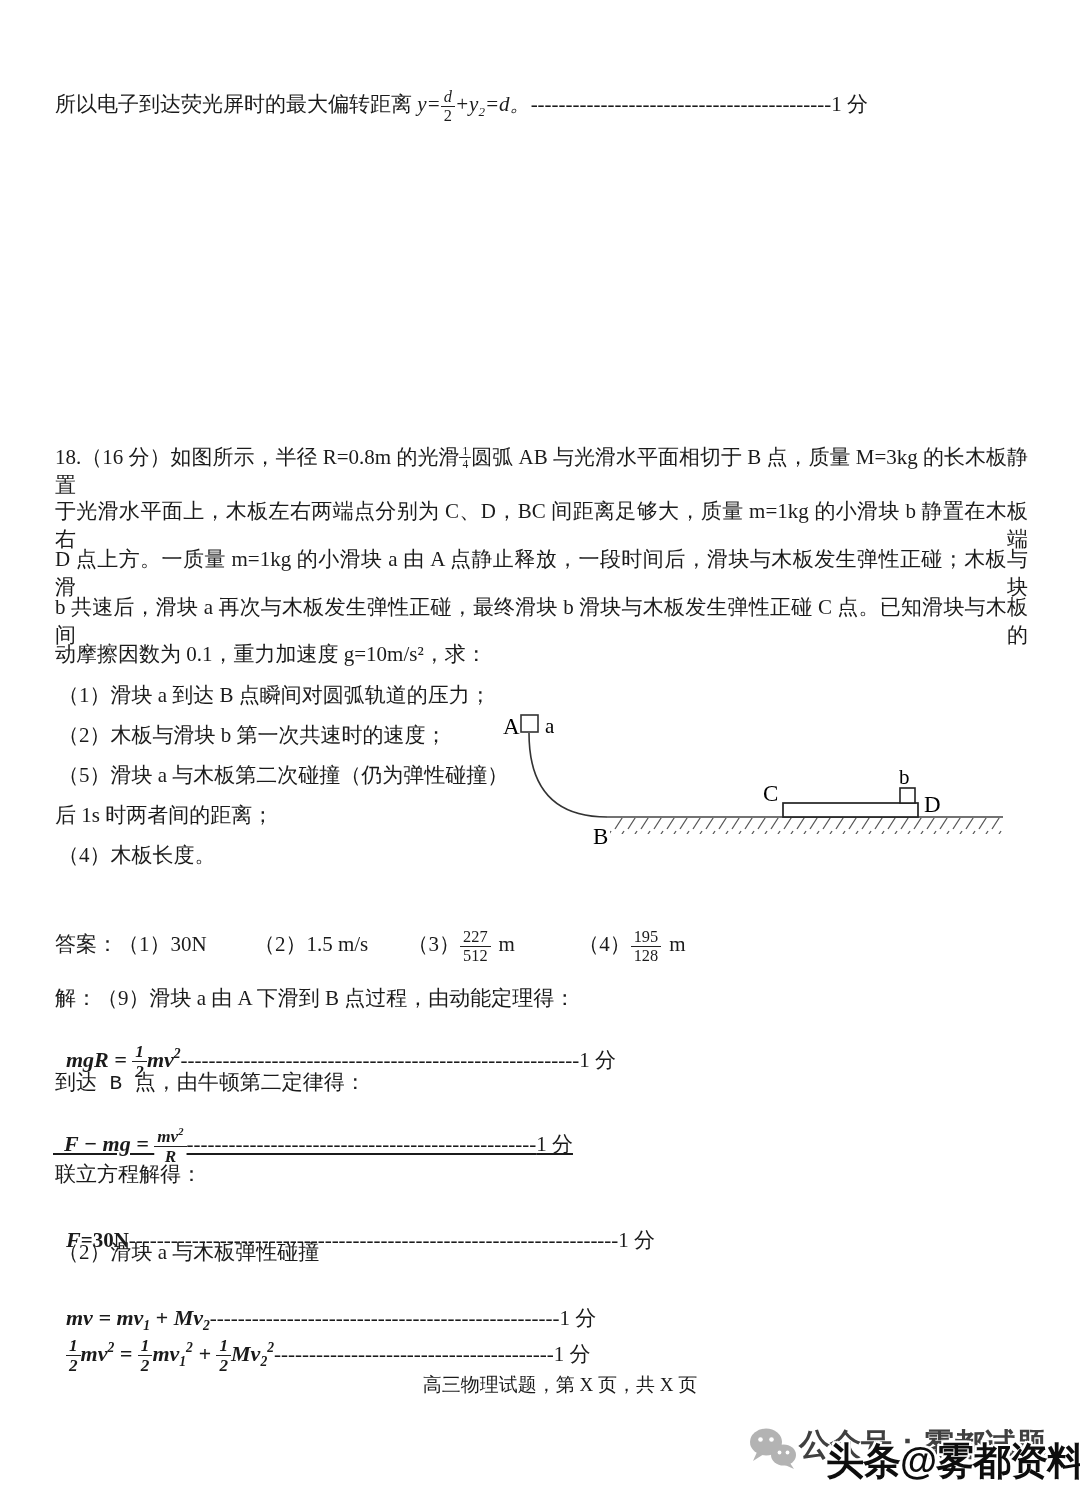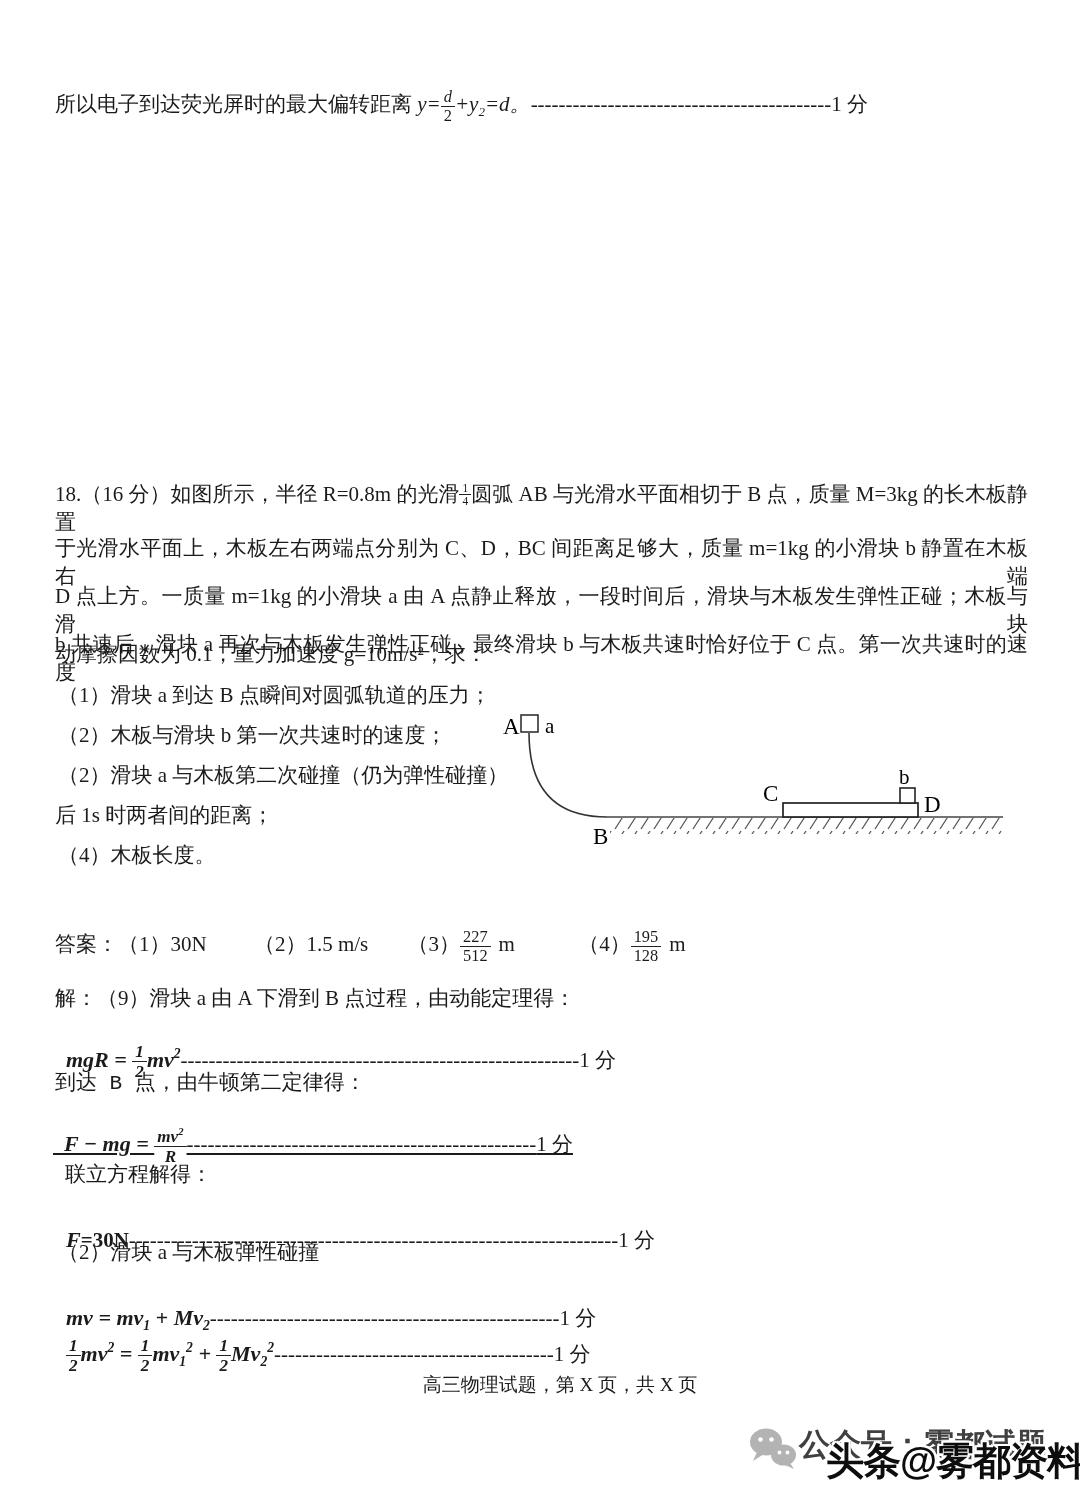--- a/index.html
+++ b/index.html
@@ -3,21 +3,21 @@
 <meta charset="utf-8">
 <style>
   html,body{margin:0;padding:0;}
   body{
     width:1080px;height:1495px;background:#ffffff;position:relative;
     font-family:"Liberation Serif","DejaVu Serif",serif;color:#1b1b1b;
     overflow:hidden;
   }
   .line{position:absolute;font-size:21px;white-space:nowrap;}
   .jline{position:absolute;font-size:21px;left:55px;width:973px;
-         text-align:justify;text-align-last:justify;white-space:normal;margin-top:37px;}
+         text-align:justify;text-align-last:justify;white-space:normal;}
   .mi{font-style:italic;}
   .mathbold{font-weight:600;font-style:italic;font-size:22px;}
   .plain{font-weight:400;font-style:normal;font-size:21px;}
   .eqline{white-space:pre;}
   .frac{display:inline-block;vertical-align:-0.62em;text-align:center;
         line-height:1.12;font-size:0.78em;}
   .frac .fn{display:block;border-bottom:1.5px solid #222;padding:0 3px;}
   .frac .fd{display:block;padding:0 3px;}
   .tinyfrac{font-size:0.55em;vertical-align:-0.35em;line-height:1.05;}
   sub{font-size:0.62em;font-style:italic;}
@@ -43,26 +43,26 @@
 <div class="line" style="top:88px;left:55px;">
   <span>所以电子到达荧光屏时的最大偏转距离</span>
   <span class="mi">y=</span><span class="frac"><span class="fn mi">d</span><span class="fd">2</span></span><span class="mi">+y</span><sub>2</sub><span class="mi">=d。</span><span class="dashes">-------------------------------------------</span><span>1 分</span>
 </div>
 
 <div class="jline" style="top:443px;">
   <span>18.（16 分）如图所示，半径 R=0.8m 的光滑</span><span class="frac tinyfrac"><span class="fn">1</span><span class="fd">4</span></span><span>圆弧 AB 与光滑水平面相切于 B 点，质量 M=3kg 的长木板静置</span>
 </div>
 <div class="jline" style="top:497px;">于光滑水平面上，木板左右两端点分别为 C、D，BC 间距离足够大，质量 m=1kg 的小滑块 b 静置在木板右端</div>
 <div class="jline" style="top:545px;">D 点上方。一质量 m=1kg 的小滑块 a 由 A 点静止释放，一段时间后，滑块与木板发生弹性正碰；木板与滑块</div>
-<div class="jline" style="top:593px;">b 共速后，滑块 a 再次与木板发生弹性正碰，最终滑块 b 与木板共速时恰好位于 C 点。第一次共速时的速度</div>
+<div class="jline" style="top:593px;">b 共速后，滑块 a 再次与木板发生弹性正碰，最终滑块 b 滑块与木板发生弹性正碰 C 点。已知滑块与木板间的</div>
 <div class="line" style="top:640px;left:55px;">动摩擦因数为 0.1，重力加速度 g=10m/s²，求：</div>
 
 <div class="line" style="top:681px;left:58px;">（1）滑块 a 到达 B 点瞬间对圆弧轨道的压力；</div>
 <div class="line" style="top:721px;left:58px;">（2）木板与滑块 b 第一次共速时的速度；</div>
-<div class="line" style="top:761px;left:58px;">（2）滑块 a 与木板第二次碰撞（仍为弹性碰撞）</div>
+<div class="line" style="top:761px;left:58px;">（5）滑块 a 与木板第二次碰撞（仍为弹性碰撞）</div>
 <div class="line" style="top:801px;left:55px;">后 1s 时两者间的距离；</div>
 <div class="line" style="top:841px;left:58px;">（4）木板长度。</div>
 
 <svg style="position:absolute;left:495px;top:702px;" width="520" height="150" viewBox="0 0 520 150">
   <defs>
     <pattern id="hatch" width="13" height="16" patternUnits="userSpaceOnUse">
       <line x1="12" y1="1" x2="3" y2="15" stroke="#555" stroke-width="1.3"></line>
     </pattern>
   </defs>
   <text x="8" y="32" font-size="23">A</text>
@@ -91,21 +91,21 @@
 <div class="line eqline mathbold" style="top:1016px;left:55px;">
   <span class="mi">mgR = </span><span class="frac"><span class="fn">1</span><span class="fd">2</span></span><span class="mi">mv</span><sup>2</sup><span class="plain dashes">---------------------------------------------------------</span><span class="plain">1 分</span>
 </div>
 
 <div class="line" style="top:1068px;left:55px;font-family:Liberation Mono, monospace;">到达 B 点，由牛顿第二定律得：</div>
 
 <div class="line eqline mathbold" style="top:1100px;left:53px;text-decoration:underline;">
   <span class="mi">F − mg = </span><span class="frac"><span class="fn"><span class="mi">mv</span><sup>2</sup></span><span class="fd mi">R</span></span><span class="plain dashes">--------------------------------------------------</span><span class="plain">1 分</span>
 </div>
 
-<div class="line" style="top:1160px;left:65px;">联立方程解得：</div>
+<div class="line" style="top:1160px;left:55px;">联立方程解得：</div>
 
 <div class="line eqline mathbold" style="top:1200px;left:55px;">
   <span class="mi">F</span><span class="plain" style="font-weight:600;">=30N</span><span class="plain dashes">----------------------------------------------------------------------</span><span class="plain">1 分</span>
 </div>
 
 <div class="line" style="top:1238px;left:58px;">（2）滑块 a 与木板弹性碰撞</div>
 
 <div class="line eqline mathbold" style="top:1278px;left:55px;">
   <span class="mi">mv = mv</span><sub>1</sub><span class="mi"> + Mv</span><sub>2</sub><span class="plain dashes">--------------------------------------------------</span><span class="plain">1 分</span>
 </div>

